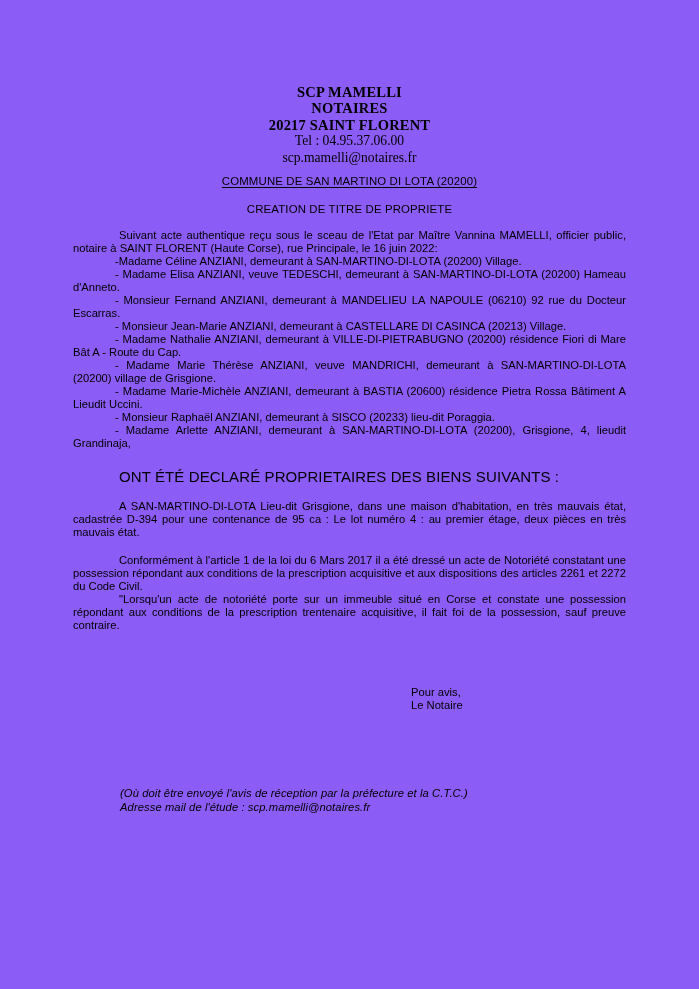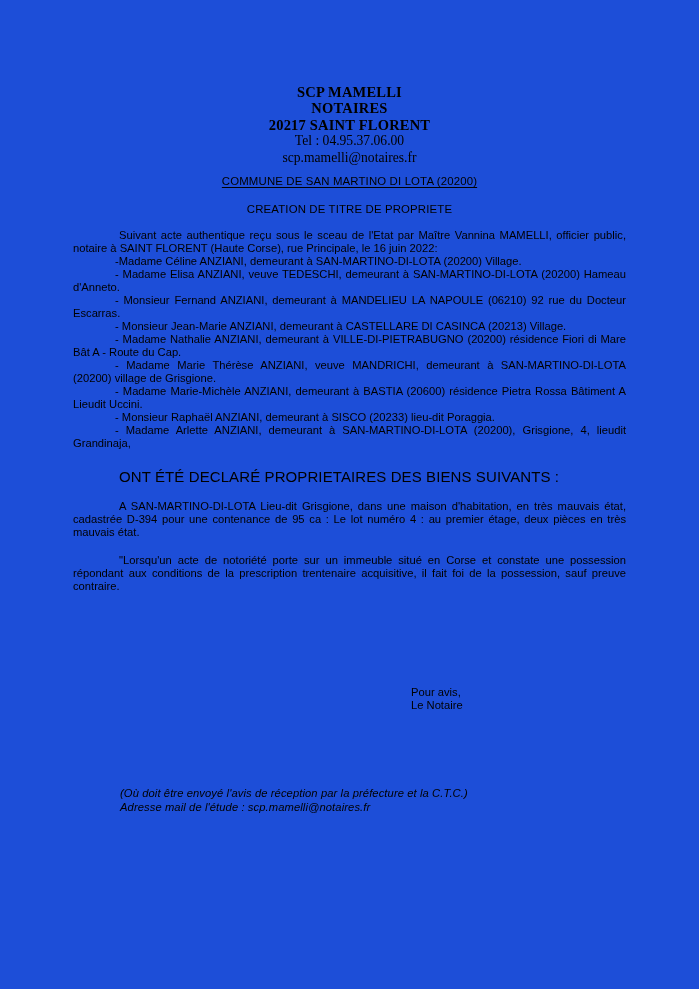--- a/index.html
+++ b/index.html
@@ -12,21 +12,21 @@
     height: 989px;
     font-family: "Liberation Sans", sans-serif;
     color: #000000;
     -webkit-font-smoothing: antialiased;
   }
   .page {
     position: relative;
     width: 699px;
     height: 989px;
     box-sizing: border-box;
-    background: #1d4ed8;
+    background: #8b5cf6;
     overflow: hidden;
   }
 
   
   .letterhead {
     position: absolute;
     top: 84px;
     left: 0;
     right: 0;
     text-align: center;
@@ -157,20 +157,21 @@
     <p class="ind-sm">-  Madame Arlette ANZIANI, demeurant à SAN-MARTINO-DI-LOTA (20200), Grisgione, 4, lieudit Grandinaja,</p>
   </div>
 
   <div class="declared">ONT  ÉTÉ DECLARÉ PROPRIETAIRES DES BIENS SUIVANTS :</div>
 
   <div class="body-block" id="body-property">
     <p class="ind">A SAN-MARTINO-DI-LOTA Lieu-dit Grisgione, dans une maison d'habitation, en très mauvais état, cadastrée D-394 pour une contenance de 95 ca : Le lot numéro 4 : au premier étage, deux pièces en très mauvais état.</p>
   </div>
 
   <div class="body-block" id="body-legal">
+    <p class="ind">Conformément à l'article 1 de la loi du 6 Mars 2017 il a été dressé un acte de Notoriété constatant une possession répondant aux conditions de la prescription acquisitive et aux dispositions des articles 2261 et 2272 du Code Civil.</p>
     <p class="ind">"Lorsqu'un acte de notoriété porte sur un immeuble situé en Corse et constate une possession répondant aux conditions de la prescription trentenaire acquisitive, il fait foi de la possession, sauf preuve contraire.</p>
   </div>
 
   <div class="signature">
     <div>Pour avis,</div>
     <div>Le Notaire</div>
   </div>
 
   <div class="footer-note">
     <div>(Où doit être envoyé l'avis de réception par la préfecture et la C.T.C.)</div>

